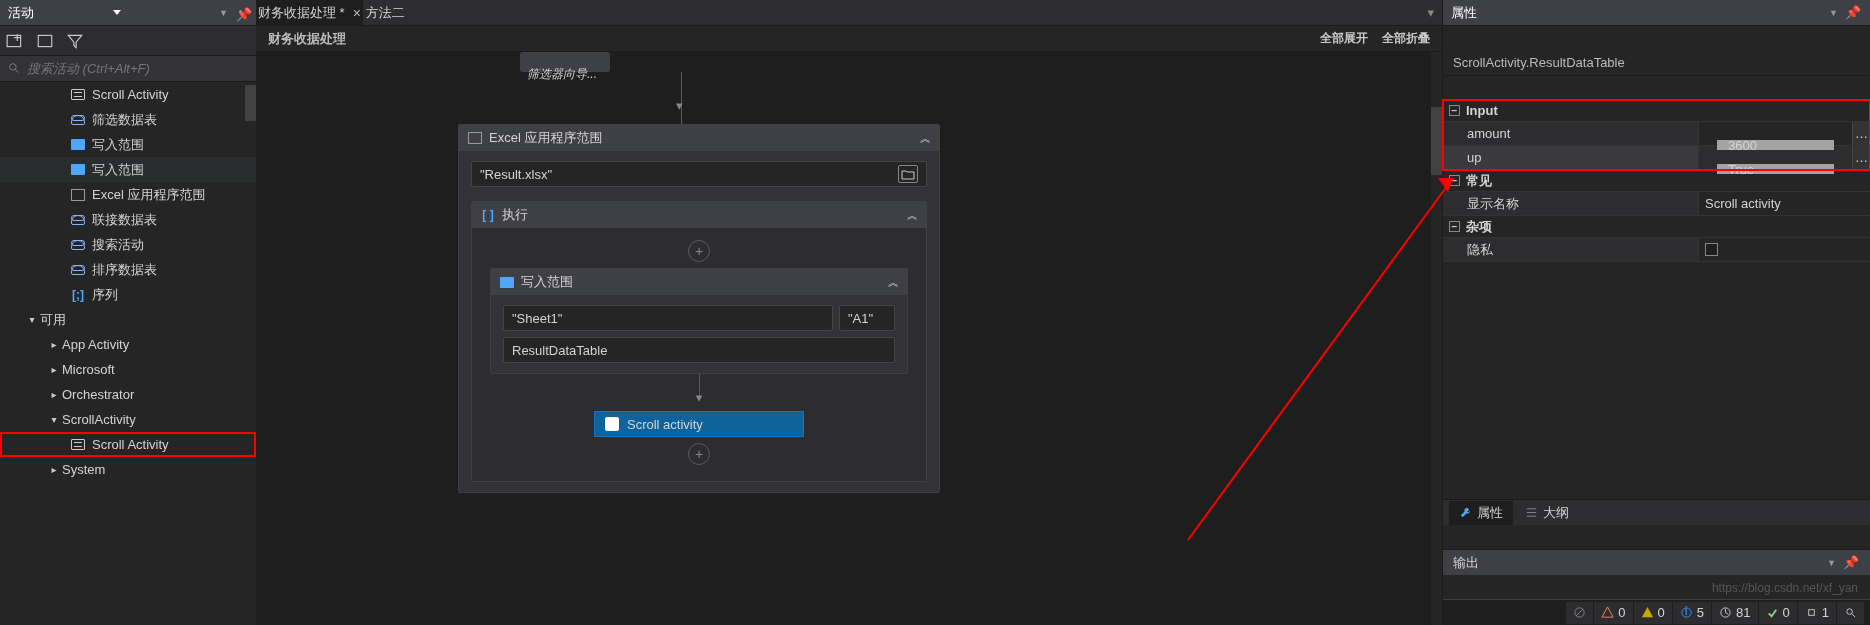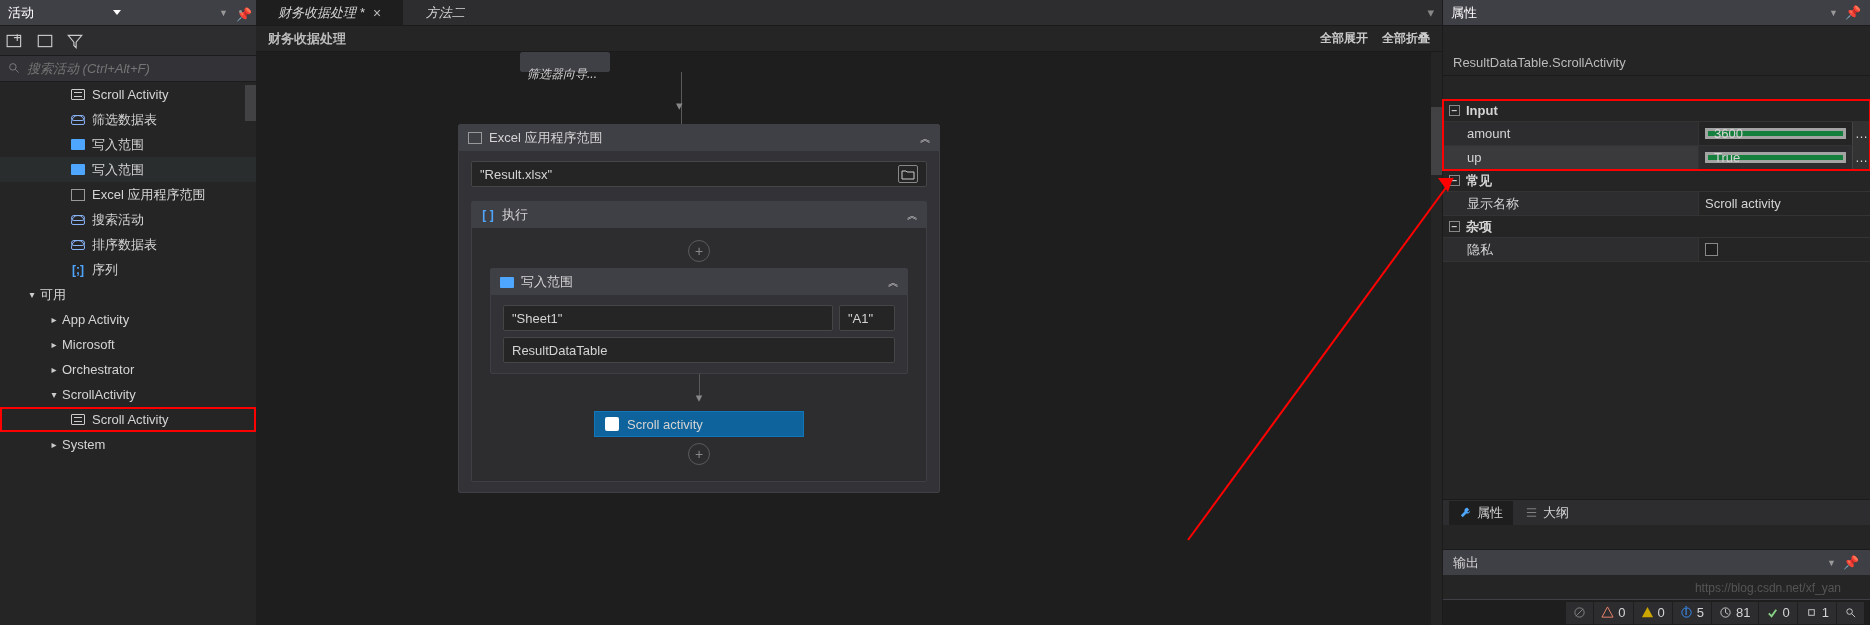--- a/index.html
+++ b/index.html
@@ -20,21 +20,21 @@
 .tree-item.highlighted { background:#2a2d2e; }
 .tree-item.boxed { outline:2px solid red; outline-offset:-2px; }
 .tree-arrow { width:12px; text-align:center; color:#ccc; font-size:10px; margin-right:2px; }
 .tree-icon { width:16px; height:14px; margin-right:6px; display:flex; align-items:center; justify-content:center; }
 .tree-label { white-space:nowrap; }
 .ind-1 { padding-left:26px; } .ind-2 { padding-left:48px; } .ind-3 { padding-left:70px; }
 .scroll-indicator { position:absolute; right:0; top:85px; width:11px; height:36px; background:#424245; }
 
 .center { flex:1; display:flex; flex-direction:column; background:#1e1e1e; }
 .tabs { height:26px; background:#2d2d30; display:flex; align-items:stretch; border-bottom:1px solid #1b1b1c; }
-.tab { padding:0 22px; display:flex; align-items:center; background:#1e1e1e; margin-right:1px; cursor:pointer; color:#bbb;font-style:italic; }
+.tab { padding:0 2px; display:flex; align-items:center; background:#1e1e1e; margin-right:1px; cursor:pointer; color:#bbb; }
 .tab .close { margin-left:8px; color:#bbb; font-size:14px; }
 .tab.inactive { background:#2d2d30; color:#888; }
 .tabs-right { margin-left:auto; padding:0 8px; display:flex; align-items:center; }
 .breadcrumb { height:26px; background:#252526; display:flex; align-items:center; padding:0 12px; border-bottom:1px solid #1b1b1c;font-weight:bold; }
 .bc-text { color:#bbb; }
 .bc-actions { margin-left:auto; display:flex; gap:14px; }
 .bc-action { color:#ccc; cursor:pointer; font-size:12px; }
 .canvas { flex:1; background:#1e1e1e; position:relative; overflow:hidden; }
 .workflow-box { position:absolute; background:#333337; border:1px solid #3f3f46; border-radius:2px; }
 .wb-header { height:26px; background:#3f3f46; display:flex; align-items:center; padding:0 8px; color:#ddd; }
@@ -50,21 +50,21 @@
 .canvas-scroll-thumb { position:absolute; top:55px; width:11px; height:68px; background:#424245; }
 
 .right-panel { width:428px; background:#252526; display:flex; flex-direction:column; border-left:1px solid #1b1b1c;gap:24px; }
 .prop-type { height:26px; display:flex; align-items:center; padding:0 10px; background:#252526; border-bottom:1px solid #1b1b1c; color:#bbb; }
 .prop-grid { flex:1; background:#252526; position:relative; }
 .prop-cat { height:22px; background:#252526; display:flex; align-items:center; padding:0 6px; font-weight:bold; color:#eee; border-bottom:1px solid #333; }
 .prop-cat .exp { margin-right:6px; font-size:10px; border:1px solid #888; width:11px; height:11px; display:flex; align-items:center; justify-content:center; line-height:1; }
 .prop-row { height:24px; display:flex; align-items:stretch; border-bottom:1px solid #333; }
 .prop-name { width:256px; padding-left:24px; display:flex; align-items:center; background:#2d2d30; border-right:1px solid #333; }
 .prop-val { flex:1; display:flex; align-items:center; padding:0 6px; background:#252526; }
-.prop-val.input { background:#15803d; border:3px solid #a3a3a3; margin:6px; }
+.prop-val.input { background:#15803d; border:5px solid #a3a3a3; margin:18px; }
 .prop-ellipsis { width:18px; display:flex; align-items:center; justify-content:center; background:#333; border-left:1px solid #454545; }
 .highlight-group { outline:2px solid red; outline-offset:-1px; }
 .checkbox { width:13px; height:13px; border:1px solid #888; background:#1e1e1e; }
 
 .bottom-tabs { height:26px; background:#2d2d30; display:flex; align-items:center; padding:0 6px; border-top:1px solid #1b1b1c; gap:2px; }
 .bt-tab { padding:3px 10px; color:#888; cursor:pointer; display:flex; align-items:center; gap:5px; }
 .bt-tab.active { color:#4ea6ff; background:#1e1e1e; }
 .output-header { height:26px; background:#3f3f46; display:flex; align-items:center; padding:0 10px; border-top:1px solid #1b1b1c; }
 .status-bar { height:26px; background:#1e1e1e; display:flex; align-items:center; justify-content:flex-end; padding:0 6px; gap:1px; border-top:1px solid #3f3f46; }
 .status-item { padding:0 7px; height:22px; display:flex; align-items:center; gap:4px; background:#2d2d30; font-size:12px; }
@@ -142,20 +142,26 @@
         <span class="tree-icon">
           <span class="ico-sheet"></span>
         </span>
         <span class="tree-label">写入范围</span>
       </div>
       <div class="tree-item ind-3">
         <span class="tree-icon">
           <span class="ico-excel"></span>
         </span>
         <span class="tree-label">Excel 应用程序范围</span>
+      </div>
+      <div class="tree-item ind-3">
+        <span class="tree-icon">
+          <span class="ico-db"></span>
+        </span>
+        <span class="tree-label">联接数据表</span>
       </div>
       <div class="tree-item ind-3">
         <span class="tree-icon">
           <span class="ico-db"></span>
         </span>
         <span class="tree-label">搜索活动</span>
       </div>
       <div class="tree-item ind-3">
         <span class="tree-icon">
           <span class="ico-db"></span>
@@ -297,21 +303,21 @@
   </div>
 </div>
 
 <div class="right-panel">
   <div class="panel-header">
     <span class="panel-title">属性</span>
     <span style="flex:1"></span>
     <span style="color:#999;font-size:9px;">▼</span>
     <span style="margin-left:8px;">📌</span>
   </div>
-  <div class="prop-type">ResultDataTable.ScrollActivity</div>
+  <div class="prop-type">ScrollActivity.ResultDataTable</div>
   <div class="prop-grid">
     <div class="highlight-group">
       <div class="prop-cat">
         <span class="exp">−</span>
         <span>Input</span>
       </div>
       <div class="prop-row">
         <div class="prop-name">amount</div>
         <div class="prop-val input">
             <span>3600</span>
@@ -423,13 +429,13 @@
       </div>
     <div class="status-item">
         <svg viewBox="0 0 14 14">
           <circle cx="6" cy="6" r="3" fill="none" stroke="#ccc"></circle>
           <line x1="8" y1="8" x2="12" y2="12" stroke="#ccc"></line>
         </svg>
       </div>
   </div>
 </div>
 
-<div style="position:absolute;right:29px;bottom:30px;color:#555;font-size:12px;z-index:50;">https://blog.csdn.net/xf_yan</div>
+<div style="position:absolute;right:12px;bottom:30px;color:#555;font-size:12px;z-index:50;">https://blog.csdn.net/xf_yan</div>
 
 </body></html>

